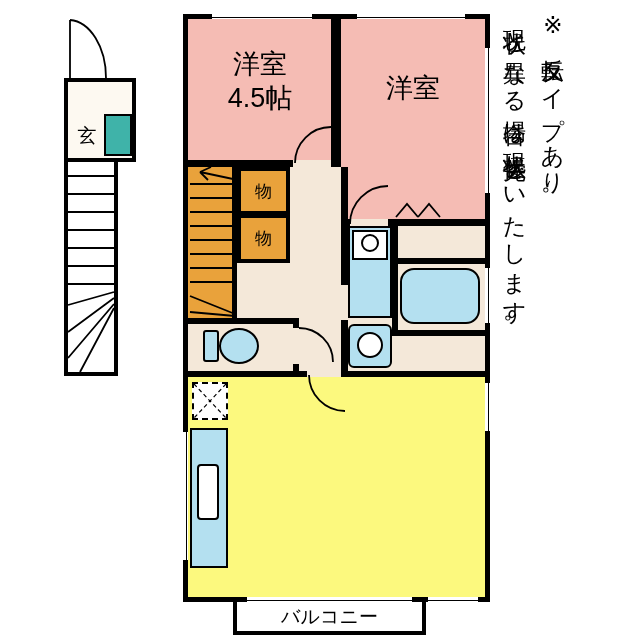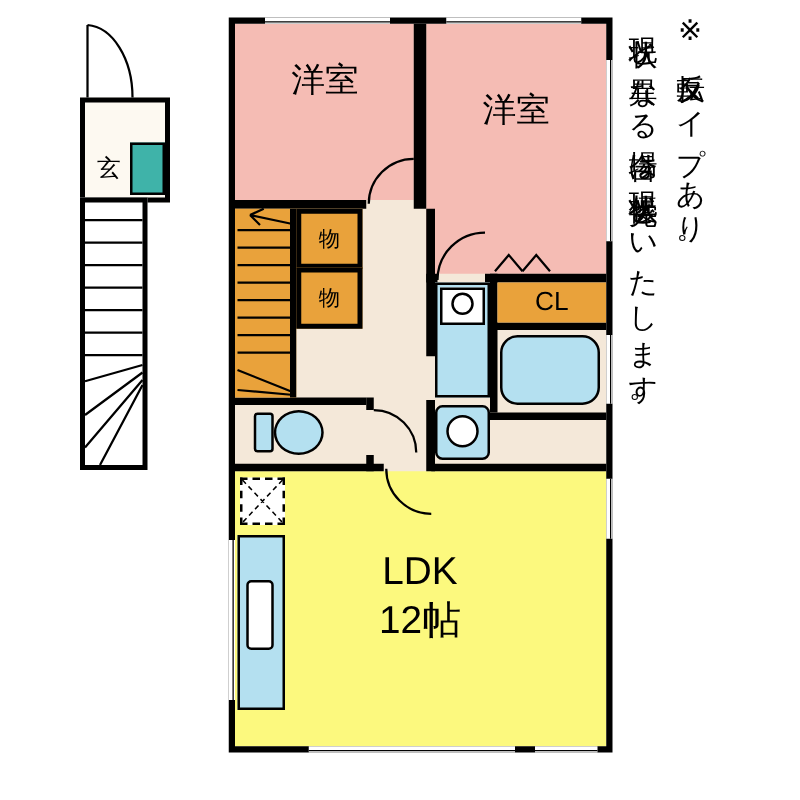--- a/index.html
+++ b/index.html
@@ -60,23 +60,20 @@
 
   <div class="abs orange" style="left:188px;top:167px;width:49px;height:151px;border-right:5px solid #000;"></div>
 
   <div class="abs orange b4 center" style="left:237px;top:167px;width:53px;height:48px;font-size:17px;">
     <span>物</span>
   </div>
   <div class="abs orange b4 center" style="left:237px;top:214px;width:53px;height:49px;font-size:17px;">
     <span>物</span>
   </div>
 
-  <div class="abs orange center" style="left:398px;top:226px;width:87px;height:32px;font-size:21px;">
-    <span>CL</span>
-  </div>
 
   <div class="abs blue b2" style="left:348px;top:226px;width:44px;height:92px;"></div>
   <div class="abs b2" style="left:352px;top:230px;width:36px;height:30px;background:#fff;"></div>
   <div class="abs b2" style="left:361px;top:234px;width:18px;height:18px;border-radius:50%;background:#fff;"></div>
   <div class="abs blue b2" style="left:348px;top:324px;width:44px;height:44px;border-radius:6px;"></div>
   <div class="abs" style="left:357px;top:332px;width:26px;height:26px;border:2px solid #000;border-radius:50%;background:#fff;"></div>
   <div class="abs blue b2" style="left:400px;top:268px;width:80px;height:56px;border-radius:14px;"></div>
 
   <div class="abs blue b2" style="left:203px;top:330px;width:16px;height:32px;border-radius:3px;"></div>
   <div class="abs blue b2" style="left:219px;top:328px;width:40px;height:36px;border-radius:50%;"></div>
@@ -89,30 +86,30 @@
 
   <div class="win-h" style="left:212px;top:14px;width:100px;height:5px;"></div>
   <div class="win-h" style="left:357px;top:14px;width:108px;height:5px;"></div>
   <div class="win-v" style="left:485px;top:48px;width:5px;height:145px;"></div>
   <div class="win-v" style="left:485px;top:268px;width:5px;height:55px;"></div>
   <div class="win-v" style="left:485px;top:383px;width:5px;height:48px;"></div>
   <div class="win-v" style="left:183px;top:432px;width:5px;height:128px;"></div>
   <div class="win-h" style="left:247px;top:597px;width:165px;height:5px;"></div>
   <div class="win-h" style="left:428px;top:597px;width:50px;height:5px;"></div>
 
+  <div class="abs center" style="left:233px;top:602px;width:193px;height:33px;border:4px solid #000;border-top:none;background:#fff;font-size:19px;">
+    <span>バルコニー</span>
+  </div>
 
   <div class="lbl" style="left:192px;top:48px;width:136px;font-size:27px;">
     <span>洋室</span>
+    <span>4.5帖</span>
   </div>
   <div class="lbl" style="left:353px;top:72px;width:120px;font-size:27px;">
     <span>洋室</span>
-  </div>
-  <div class="lbl" style="left:246px;top:438px;width:180px;font-size:31px;">
-    <span>LDK</span>
-    <span>12帖</span>
   </div>
 
   <svg id="overlay" width="640" height="640" viewBox="0 0 640 640">
     <g stroke="#000" stroke-width="1.8" fill="none">
 
       <path d="M70,20 L70,78 M70,20 A38,58 0 0 1 106,78"></path>
 
       <path d="M68,176 H114 M68,194 H114 M68,212 H114 M68,230 H114 M68,248 H114 M68,266 H114 M68,284 H114"></path>
       <path d="M68,305 L114,292 M68,332 L114,298 M68,358 L114,304 M80,372 L114,308"></path>
 

